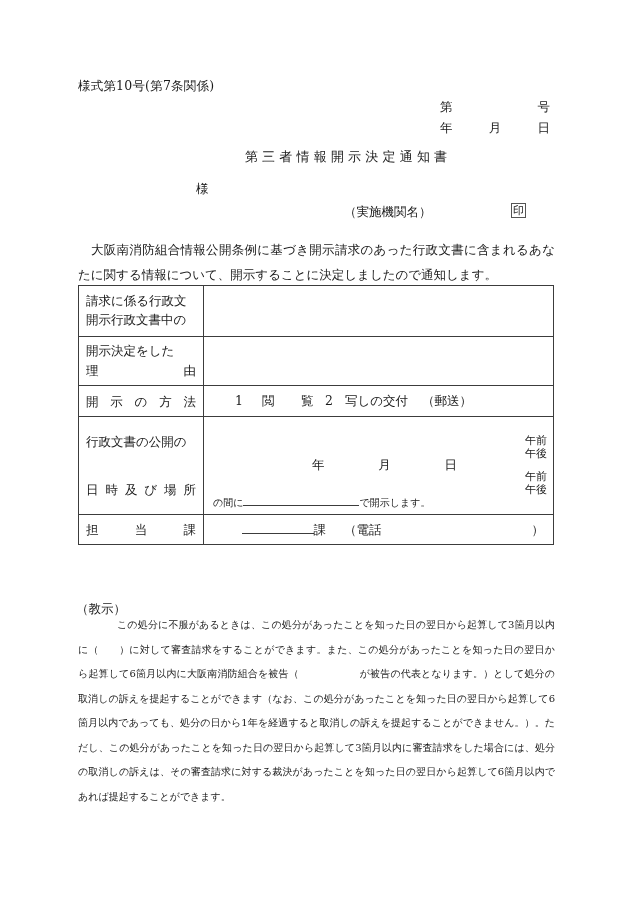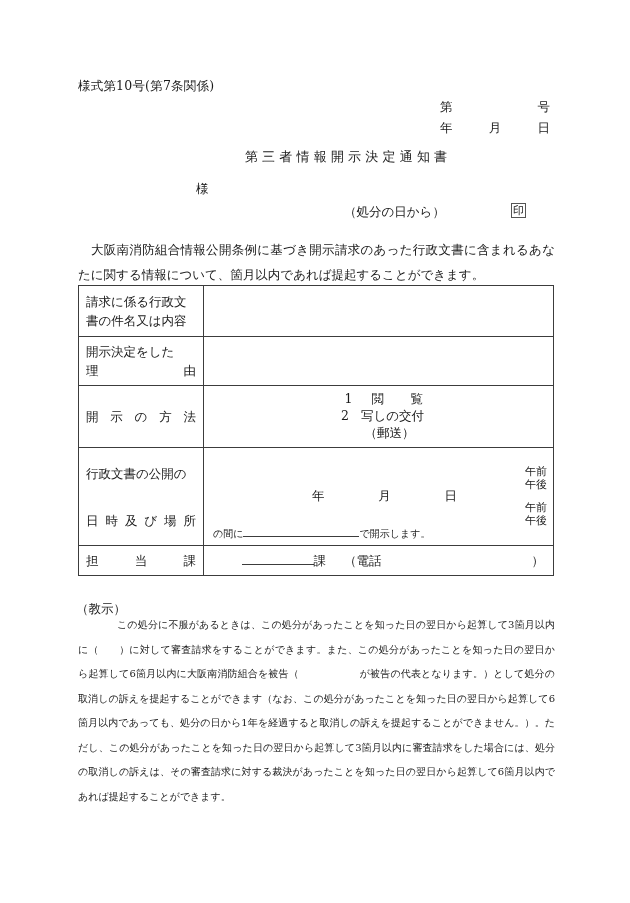--- a/index.html
+++ b/index.html
@@ -115,33 +115,32 @@
   }
   .form-table td.value {
     padding: 5px 9px;
   }
   .lbl-line {
     display: flex;
     justify-content: space-between;
     line-height: 19px;
     white-space: nowrap;
   }
-  .lbl-line.plain { display: block; }
+  .lbl-line.plain { display: block; font-family: Liberation Serif, serif; }
   .lbl-spread {
     display: flex;
     justify-content: space-between;
     line-height: 19px;
   }
 
   .method-row { height: 31px; }
   .method-inner {
     display: flex;
-    align-items: center;
+    align-items: flex-end;
     padding-left: 22px;
-    flex-direction: column;
   }
   .method-inner .m1 { width: 90px; }
   .method-inner .m1 span { letter-spacing: 7px; }
   .method-inner .m2 { margin-right: 14px; }
 
   
   .dt-cell { padding: 0 9px 0 9px; height: 97px; position: relative; }
   .dt-grid {
     position: relative;
     height: 76px;
@@ -230,32 +229,32 @@
   <div class="doc-date">
     <span>年</span>
     <span>月</span>
     <span>日</span>
   </div>
 
   <div class="doc-title">第三者情報開示決定通知書</div>
 
   <div class="addressee">様</div>
 
-  <div class="agency-line">（処分の日から）</div>
+  <div class="agency-line">（実施機関名）</div>
 
   <div class="seal-box">印</div>
 
-  <div class="lead">大阪南消防組合情報公開条例に基づき開示請求のあった行政文書に含まれるあなたに関する情報について、箇月以内であれば提起することができます。</div>
+  <div class="lead">大阪南消防組合情報公開条例に基づき開示請求のあった行政文書に含まれるあなたに関する情報について、開示することに決定しましたので通知します。</div>
 
   <table class="form-table">
     <tbody>
       <tr>
         <td class="label">
           <div class="lbl-line plain">請求に係る行政文</div>
-          <div class="lbl-line plain">書の件名又は内容</div>
+          <div class="lbl-line plain">開示行政文書中の</div>
         </td>
         <td class="value" style="height:40px"></td>
       </tr>
 
 
       <tr>
         <td class="label">
           <div class="lbl-line plain">開示決定をした</div>
           <div class="lbl-spread">
             <span>理</span>

